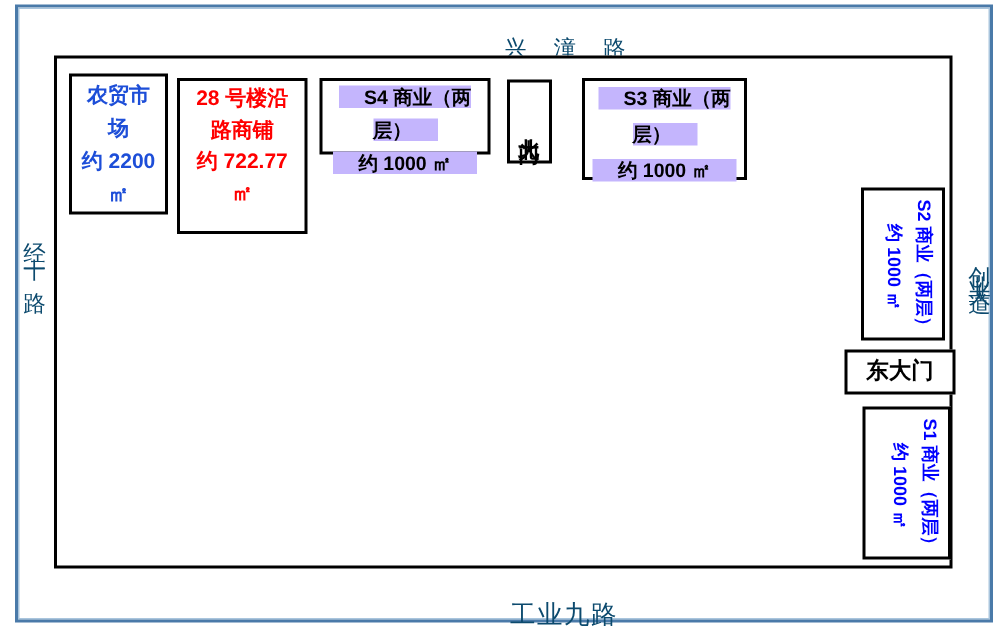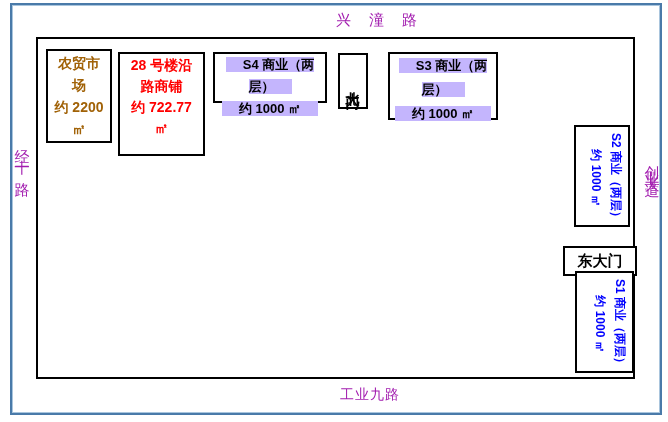--- a/index.html
+++ b/index.html
@@ -14,49 +14,49 @@
     box-sizing:border-box;
     border:2px solid #4a7aa9;
     box-shadow: inset 0 0 0 1px #a9c5dd;
   }
   
   .boundary {
     position:absolute; left:36px; top:37px; width:599px; height:342px;
     box-sizing:border-box; border:2px solid #000; background:#fff;
   }
   
-  .road { position:absolute; font-size:15px; color:#a21caf; }
+  .road { position:absolute; font-size:15px; color:#0c4a6e;margin-top:12px; }
   .road-top   { left:336px; top:11px; letter-spacing:18px; }
   .road-left  { left:12px;  top:137px; writing-mode:vertical-rl; text-orientation:upright; letter-spacing:11px; }
   .road-right { left:642px; top:153px; writing-mode:vertical-rl; text-orientation:upright; letter-spacing:6px; }
-  .road-bottom{ left:340px; top:386px; font-size:14px; letter-spacing:1px; }
+  .road-bottom{ left:340px; top:386px; font-size:17px; letter-spacing:1px; }
   
   .bbox {
     position:absolute; box-sizing:border-box; background:#fff;
     border:2px solid #000; text-align:center; font-weight:bold;
   }
   .pre { white-space:pre-line; }
   
   .b-market { left:46px; top:49px; width:66px; height:94px;
-              color:#a16207; font-size:14px; line-height:22px; padding-top:1px; }
+              color:#1d4ed8; font-size:14px; line-height:22px; padding-top:1px; }
   
   .b-shop28 { left:118px; top:52px; width:87px; height:104px;
               color:#FF0000; font-size:14px; line-height:21px; padding-top:1px; }
   
   .b-s4 { left:213px; top:52px; width:114px; height:51px; }
   .b-s3 { left:388px; top:52px; width:110px; height:68px; }
   .hl-line { line-height:22px; font-size:13px; }
   .b-s3 .hl-line { line-height:24px; }
   .hl { background:#c4b5fd; padding:0 17px; }
   
   .b-ngate { left:338px; top:53px; width:30px; height:56px;
              font-size:14px; line-height:26px; }
   .b-ngate .vtxt { writing-mode:vertical-rl; text-orientation:upright;
                    letter-spacing:1px; margin-top:2px; height:50px; display:inline-block; }
-  .b-egate { left:563px; top:246px; width:74px; height:30px;
+  .b-egate { left:563px; top:233px; width:74px; height:30px;
              font-size:15px; line-height:25px; }
   
   .b-s2 { left:574px; top:125px; width:56px; height:102px; }
   .b-s1 { left:575px; top:271px; width:59px; height:102px; }
   .rot {
     position:absolute; transform:rotate(90deg);
     color:#0000FF; font-weight:bold; font-size:12px; text-align:center;
   }
   .rot div { line-height:20px; }
   .b-s2 .rot { width:98px; height:52px; left:-23px; top:23px; padding-top:4px; }

